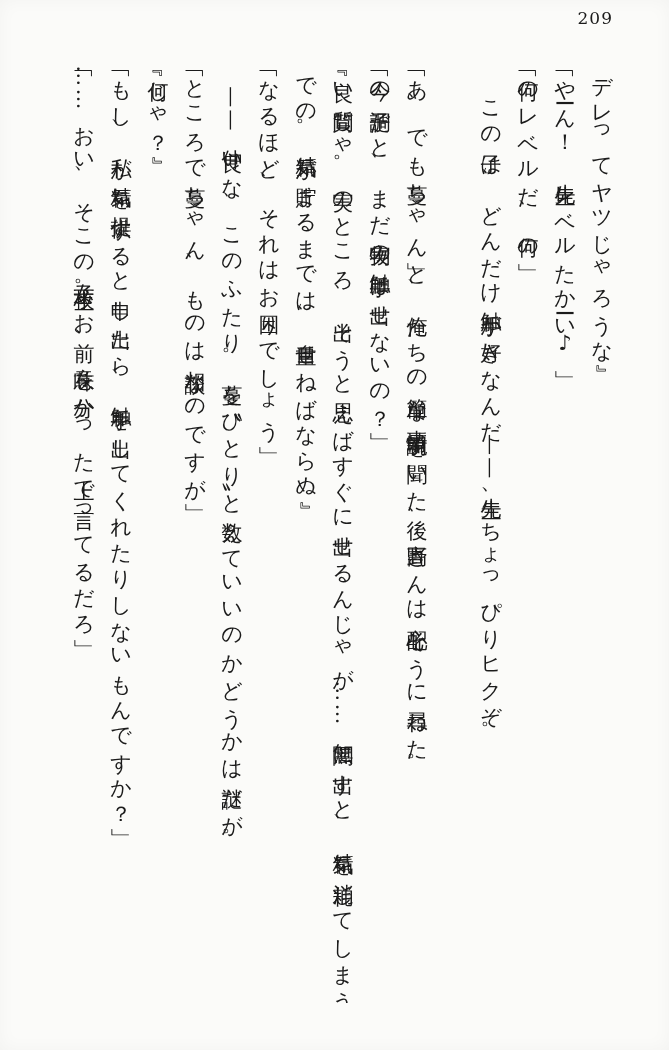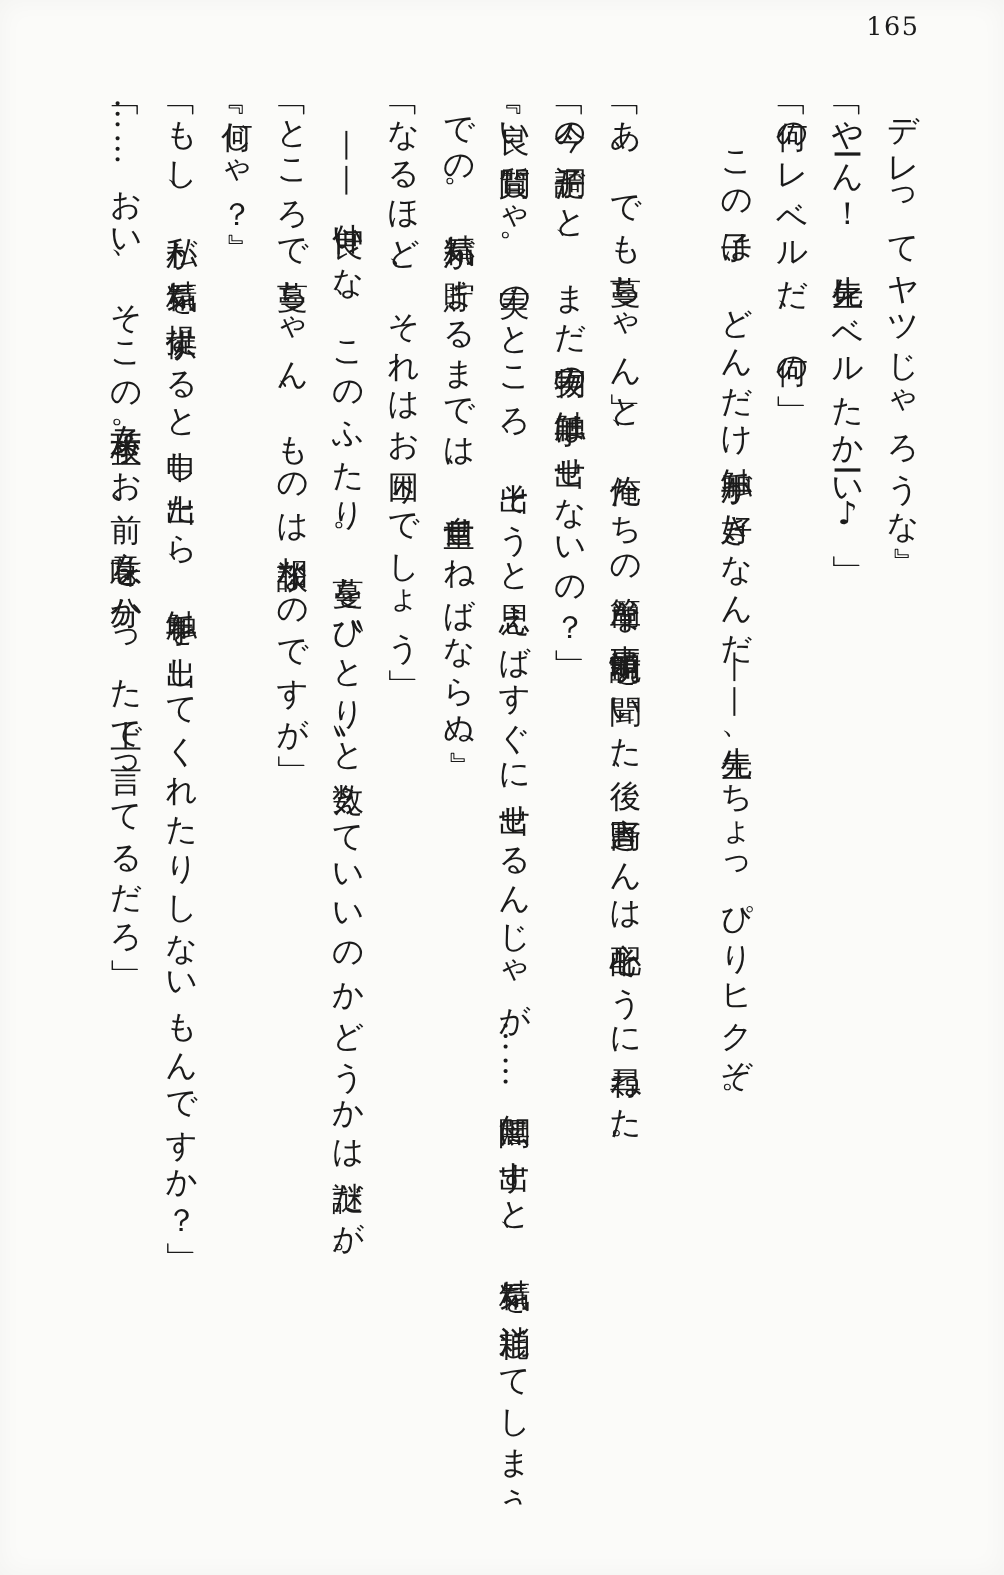--- a/index.html
+++ b/index.html
@@ -44,21 +44,21 @@
   }
   .text-block p{
     margin:0;
     padding:0;
   }
 </style>
 </head>
 <body>
 
 <div class="page">
-  <div class="page-number">165</div>
+  <div class="page-number">209</div>
 
   <div class="text-block">
       <p>デレってヤツじゃろうな』</p>
       <p>「やーん！　先生レベルたかーい♪」</p>
       <p>「何のレベルだ、何の」</p>
       <p>　この子は、どんだけ触手が好きなんだ——先生、ちょっぴりヒクぞ。</p>
       <p>　</p>
       <p>「あ、でも蔓ちゃん」と、俺たちの簡単な事情説明を聞いた後、高野さんは心配そうに尋ねた。</p>
       <p>「今の調子だと、まだ実物の触手は出せないの？」</p>
       <p>『良い質問じゃ。実のところ、出そうと思えばすぐに出せるんじゃが……無闇に出すと、精気を消耗してしまうでの。精気が貯まるまでは、自重せねばならぬ』</p>

